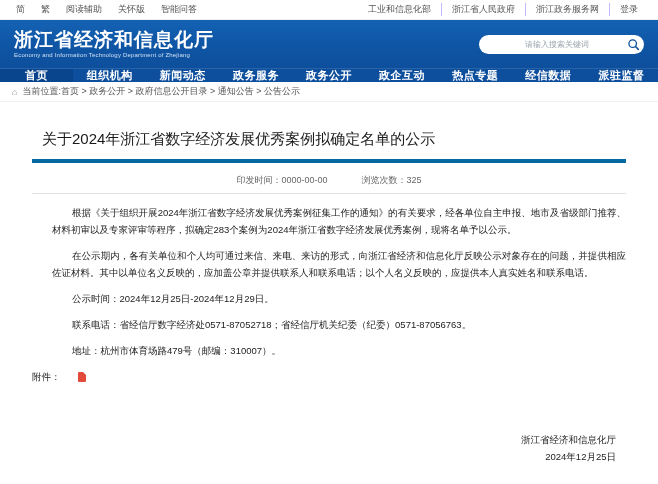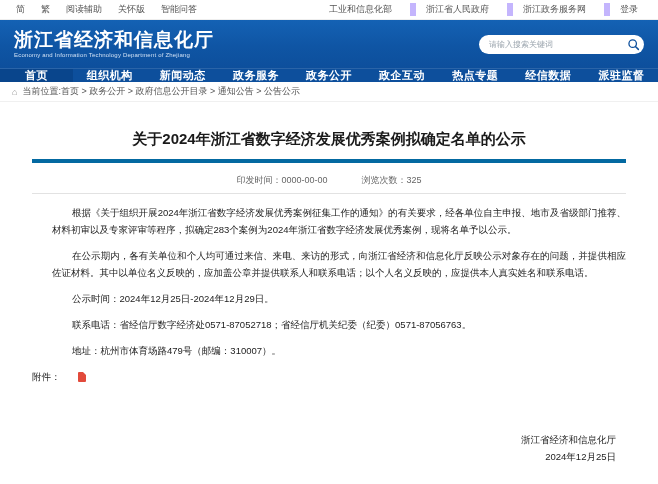--- a/index.html
+++ b/index.html
@@ -23,25 +23,25 @@
   .topbar-left span.tb-item {
     padding: 0 8px;
     color: #555;
     white-space: nowrap;
   }
   .topbar-right {
     margin-left: auto;
     display: flex;
     align-items: center;
     padding-right: 10px;
-    gap: 8px;
+    gap: 0;
     justify-content: flex-end;
   }
   .topbar-right span.tb-item { padding: 0 10px; color: #555; white-space: nowrap; }
-  .topbar-right span.tb-item + span.tb-item { border-left: 6px solid #c4b5fd; }
+  .topbar-right span.tb-item + span.tb-item { border-left: 1px solid #c4b5fd; }
 
   
   .banner {
     height: 48px;
     background: linear-gradient(180deg, #1462b4 0%, #0f55a4 55%, #0d4f9c 100%);
     display: flex;
     align-items: center;
     position: relative;
     padding: 0 14px;
   }
@@ -72,20 +72,21 @@
     padding: 0 2px 0 10px;
   }
   .search-wrap input {
     border: none;
     outline: none;
     flex: 1;
     font-size: 8px;
     color: #333;
     background: transparent;
     font-family: Liberation Serif, serif;
+    text-align: center;
   }
   .search-wrap input::placeholder { color: #9aa4ad; }
   .search-btn {
     width: 17px; height: 17px;
     border-radius: 50%;
     display: flex; align-items: center; justify-content: center;
     cursor: pointer;
   }
   .search-btn svg { display: block; }
 
@@ -125,23 +126,23 @@
     gap: 3px;
   }
   .crumb .home-ico { color: #888; font-size: 9px; margin-right: 2px; }
 
   
   .content {
     padding: 14px 32px 0 32px;
     background: #fff;
   }
   .doc-title {
-    text-align: center;
+    text-align: left;
     font-size: 15px;
-    font-weight: bold;
+    font-weight: normal;
     color: #1a1a1a;
     padding: 14px 10px 10px 10px;
     font-family: "Liberation Sans", sans-serif;
   }
   .meta-line {
     border-top: 4px solid #0369a1;
     display: flex;
     justify-content: center;
     gap: 34px;
     font-size: 9px;

